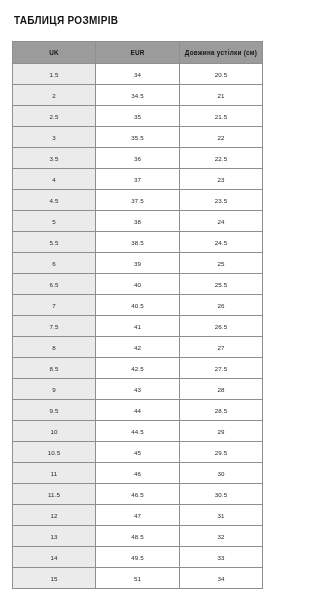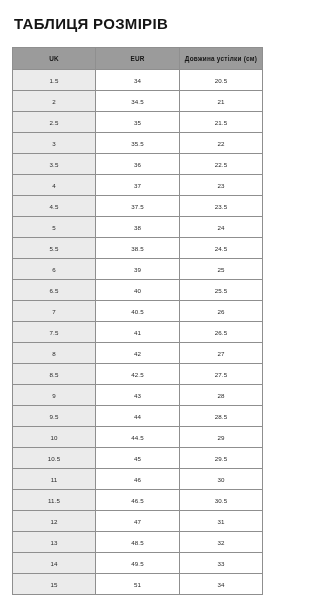--- a/index.html
+++ b/index.html
@@ -16,21 +16,21 @@
   }
 
   .page {
     width: 274px;
     height: 600px;
     box-sizing: border-box;
     position: relative;
   }
 
   .page-title {
-    font-size: 15px;
+    font-size: 10px;
     font-weight: bold;
     letter-spacing: 0.3px;
     color: #151515;
     padding: 15px 0 0 14px;
     margin: 0;
     line-height: 1.2;
     text-transform: uppercase;
   }
 
   .table-wrap {

